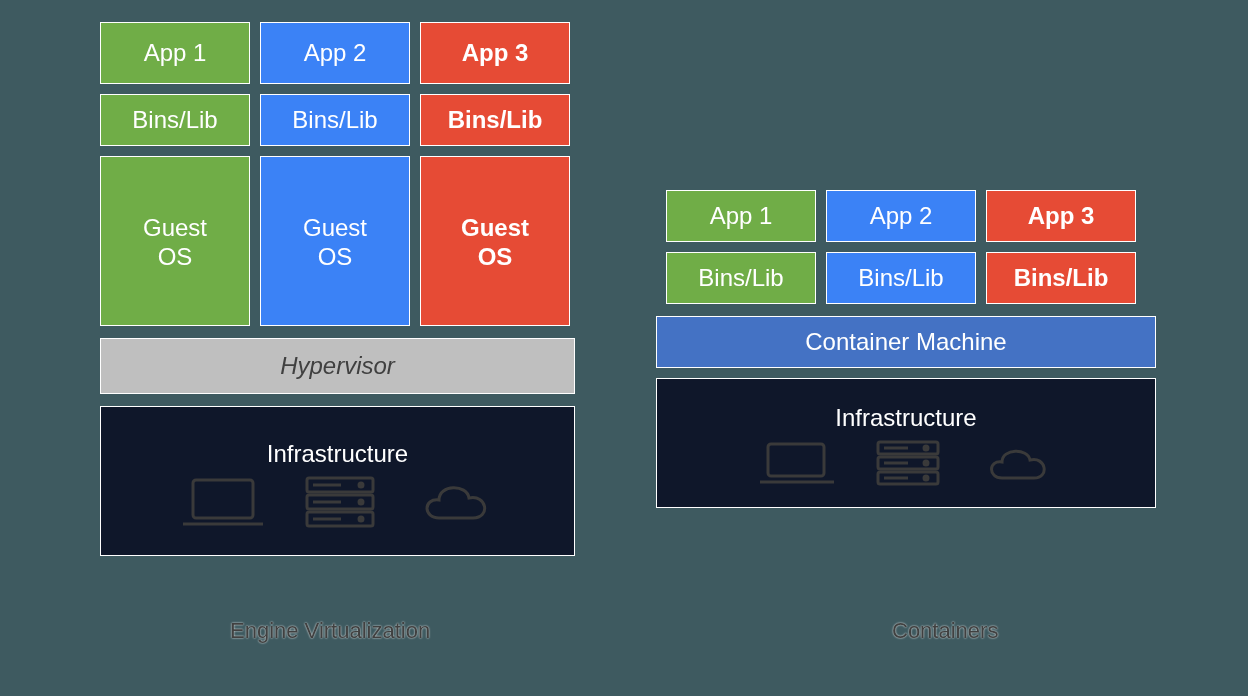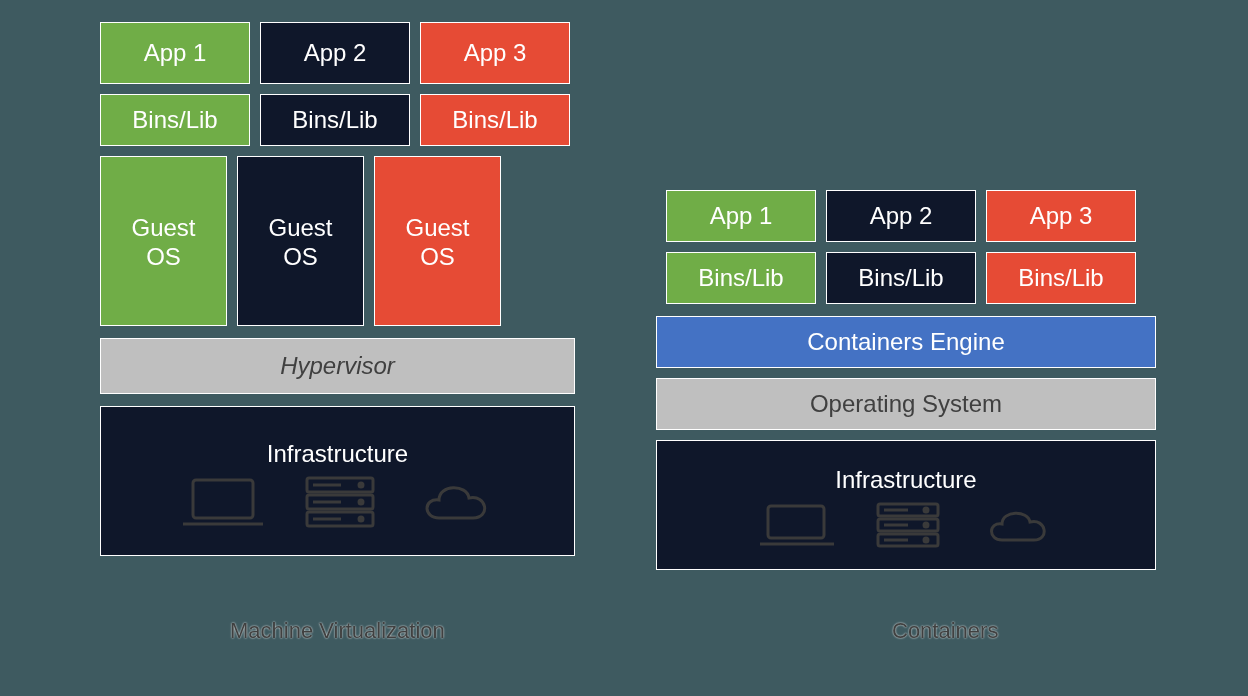--- a/index.html
+++ b/index.html
@@ -28,38 +28,38 @@
     display: flex;
     align-items: center;
     justify-content: center;
     text-align: center;
     font-size: 24px;
     font-weight: 400;
     border: 1px solid #fff;
     line-height: 1.2;
   }
   .green  { background: #70ad47; }
-  .orange { background: #0f172a; }
-  .red    { background: #e64b35; }
+  .orange { background: #3b82f6; }
+  .red    { background: #e64b35; font-weight: bold; }
   .lgray  { background: #bfbfbf; color: #404040; }
   .dgray  { background: #0f172a; color: #fff; }
   .blue   { background: #4472c4; }
   .caption {
     position: absolute;
     font-size: 22px;
     color: #404040;
     text-shadow: 0 0 2px #fff;
     white-space: nowrap;
   }
 
   
   .left { left: 100px; top: 22px; width: 480px; }
   .left .apps .box  { width: 150px; height: 62px; }
   .left .bins .box  { width: 150px; height: 52px; }
-  .left .guest .box { width: 127px; height: 170px; padding-top: 4px; }
+  .left .guest .box { width: 150px; height: 170px; padding-top: 4px; }
   .left .hyp  { width: 475px; height: 56px; margin-top: 12px; font-style: italic; }
   .left .infra{ width: 475px; height: 150px; margin-top: 12px; flex-direction: column; padding-top: 8px; }
   .left .bins { margin-top: 10px; }
   .left .guest{ margin-top: 10px; }
 
   
   .right { left: 656px; top: 190px; width: 500px; }
   .right .apps .box { width: 150px; height: 52px; }
   .right .bins .box { width: 150px; height: 52px; }
   .right .ceng { width: 500px; height: 52px; margin-top: 12px; }
@@ -116,35 +116,34 @@
           <rect x="6" y="38" width="66" height="14" rx="2"></rect>
             <line x1="12" y1="45" x2="40" y2="45"></line>
             <circle cx="60" cy="45" r="2" fill="#3a3a3a"></circle>
         </svg>
         <svg width="84" height="56">
             <path d="M26 44 C10 44 10 24 26 26 C26 10 54 10 56 24 C74 20 78 44 60 44 Z"></path>
           </svg>
       </div>
     </div>
   </div>
-  <div class="caption" style="left:230px; top:618px;">Machine Virtualization</div>
+  <div class="caption" style="left:230px; top:618px;">Engine Virtualization</div>
 
   <div class="stack right">
     <div class="row apps">
       <div class="box green">App 1</div>
       <div class="box orange">App 2</div>
       <div class="box red">App 3</div>
     </div>
     <div class="row bins">
       <div class="box green">Bins/Lib</div>
       <div class="box orange">Bins/Lib</div>
       <div class="box red">Bins/Lib</div>
     </div>
-    <div class="box blue ceng">Containers Engine</div>
-    <div class="box lgray os">Operating System</div>
+    <div class="box blue ceng">Container Machine</div>
     <div class="box dgray infra">
       <span>Infrastructure</span>
       <div class="icons-row">
         <svg width="82" height="50">
             <rect x="12" y="6" width="56" height="32" rx="3"></rect>
             <line x1="4" y1="44" x2="78" y2="44"></line>
           </svg>
         <svg width="72" height="50">
           <rect x="6" y="4" width="60" height="12" rx="2"></rect>
             <line x1="12" y1="10" x2="36" y2="10"></line>

